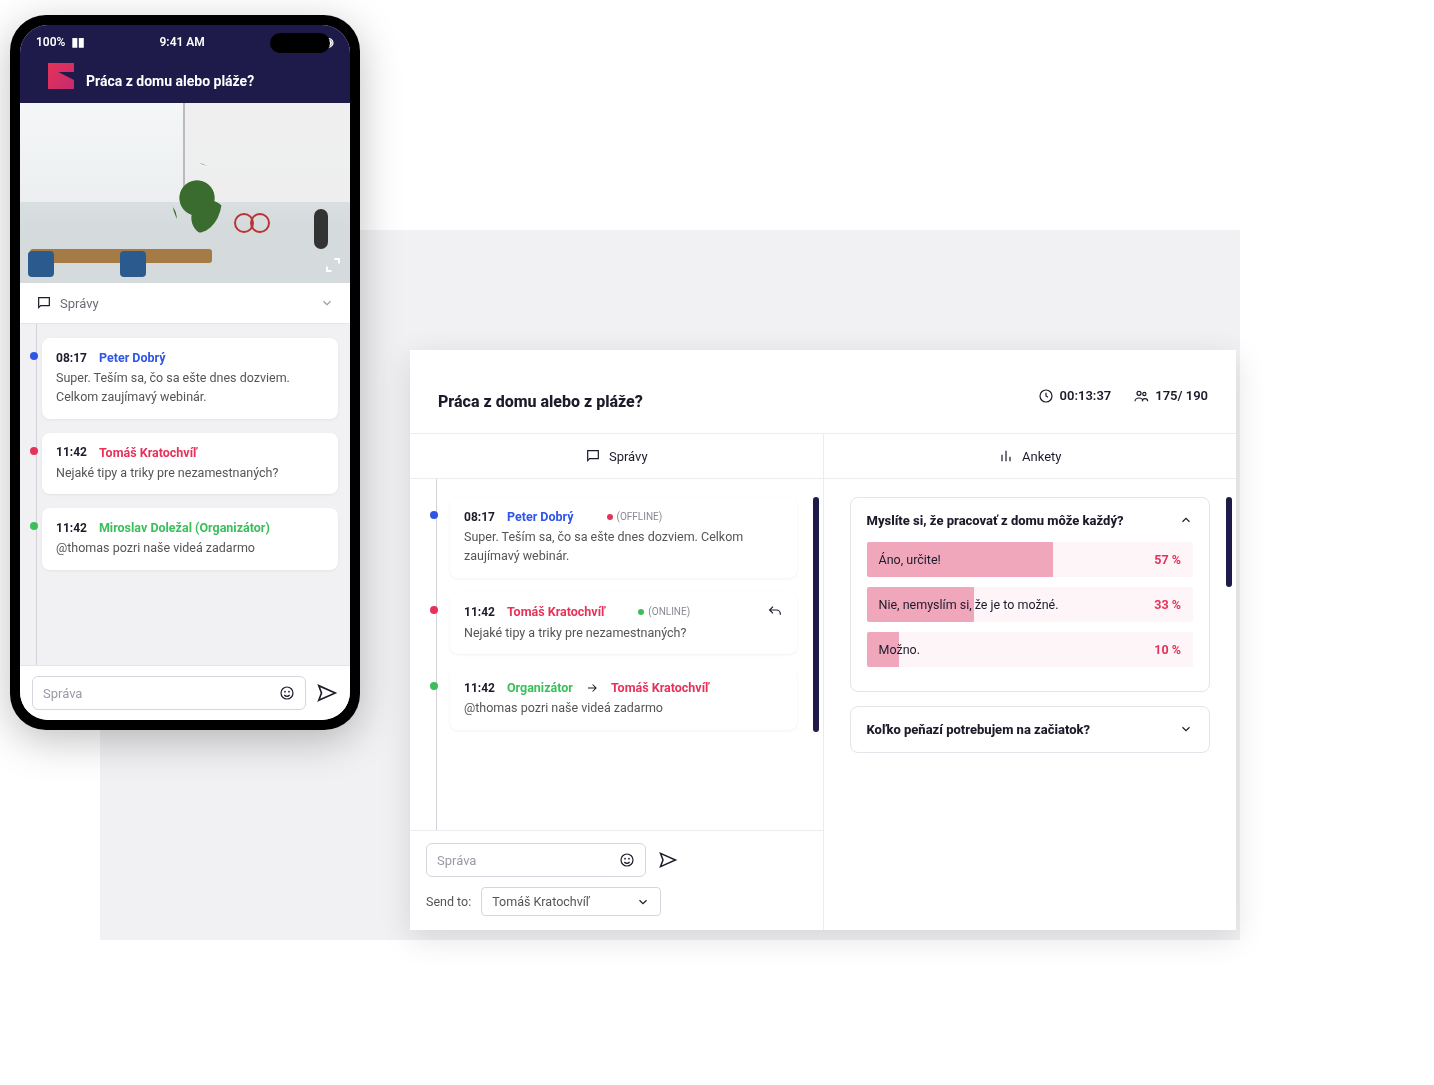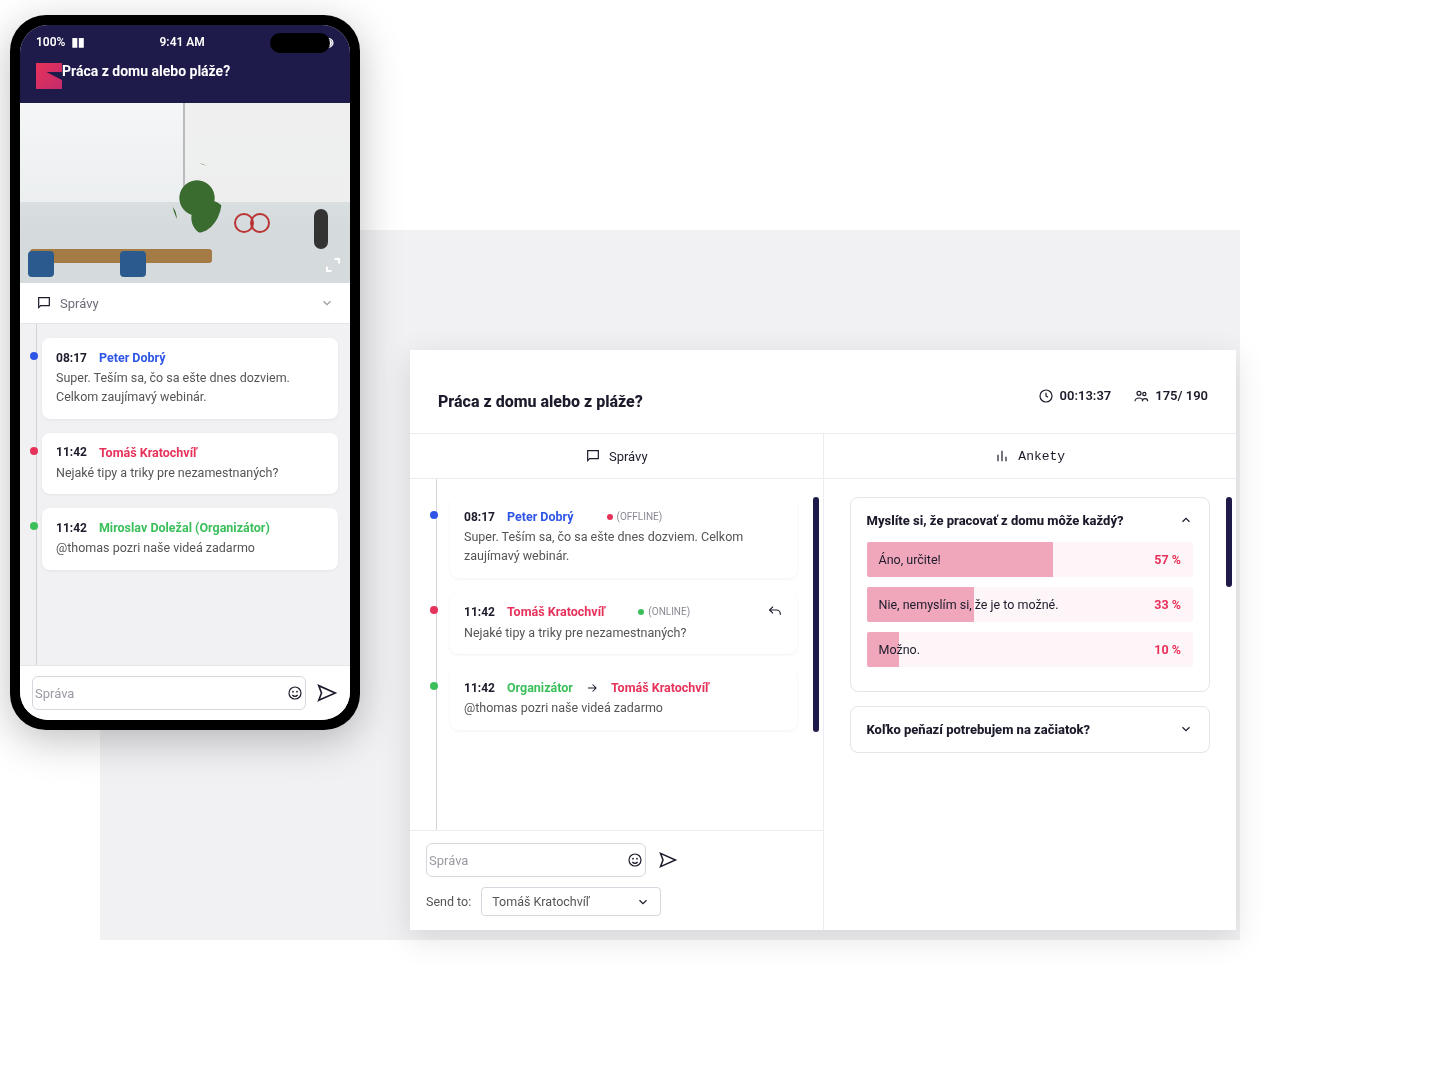--- a/index.html
+++ b/index.html
@@ -55,21 +55,21 @@
     font-size: 12px;
     font-weight: 600;
     margin-bottom: 14px;
   }
   .phone-statusbar .left, .phone-statusbar .right {
     display: flex; align-items: center; gap: 6px;
   }
   .phone-statusbar .center { flex: 0 0 auto; }
 
   .phone-title-row {
-    display: flex; align-items: flex-start; gap: 0;
+    display: flex; align-items: flex-end; gap: 12px; margin-left: 12px;
   }
   .logo-mark {
     width: 26px; height: 26px;
     background: linear-gradient(135deg,#e6325a 0%, #c42b6b 100%);
     position: relative;
     clip-path: polygon(0% 0%, 100% 0%, 100% 35%, 40% 35%, 100% 65%, 100% 100%, 0% 100%);
   }
   .phone-title { font-size: 14px; font-weight: 700; }
 
   .phone-video {
@@ -140,21 +140,21 @@
   .msg-body { line-height:1.5; color:#555; }
 
   .phone-compose {
     background:#fff; padding:10px 12px;
     border-top:1px solid #e5e5e9;
     display:flex; align-items:center; gap:10px;
   }
   .compose-input {
     flex:1; display:flex; align-items:center; justify-content:space-between;
     border:1px solid #d6d6de; border-radius:6px;
-    padding:8px 2px; font-size:13px; color:#9a9aa5;
+    padding:8px 10px; font-size:13px; color:#9a9aa5;
   }
 
   
   .desktop-back {
     position:absolute; left:100px; top:230px; width:1140px; height:710px;
     background:#f1f1f4;
   }
   .desktop-panel {
     position:absolute;
     left:410px; top:350px;
@@ -177,21 +177,21 @@
     display:flex;
     border-bottom:1px solid #ececf0;
   }
   .dp-tab {
     flex:1;
     display:flex; align-items:center; justify-content:center; gap:8px;
     padding:14px 0; font-size:13px; color:#1b1b2b;
     border-right:1px solid #ececf0;
     background:#fff;
   }
-  .dp-tab:last-child { border-right:none;font-family:Liberation Mono, monospace; }
+  .dp-tab:last-child { border-right:none; }
 
   .dp-body {
     flex:1; display:flex; min-height:0;
   }
   .dp-col {
     flex:1; display:flex; flex-direction:column; min-height:0;
     border-right:1px solid #ececf0;
     position:relative;
   }
   .dp-col:last-child { border-right:none; }

